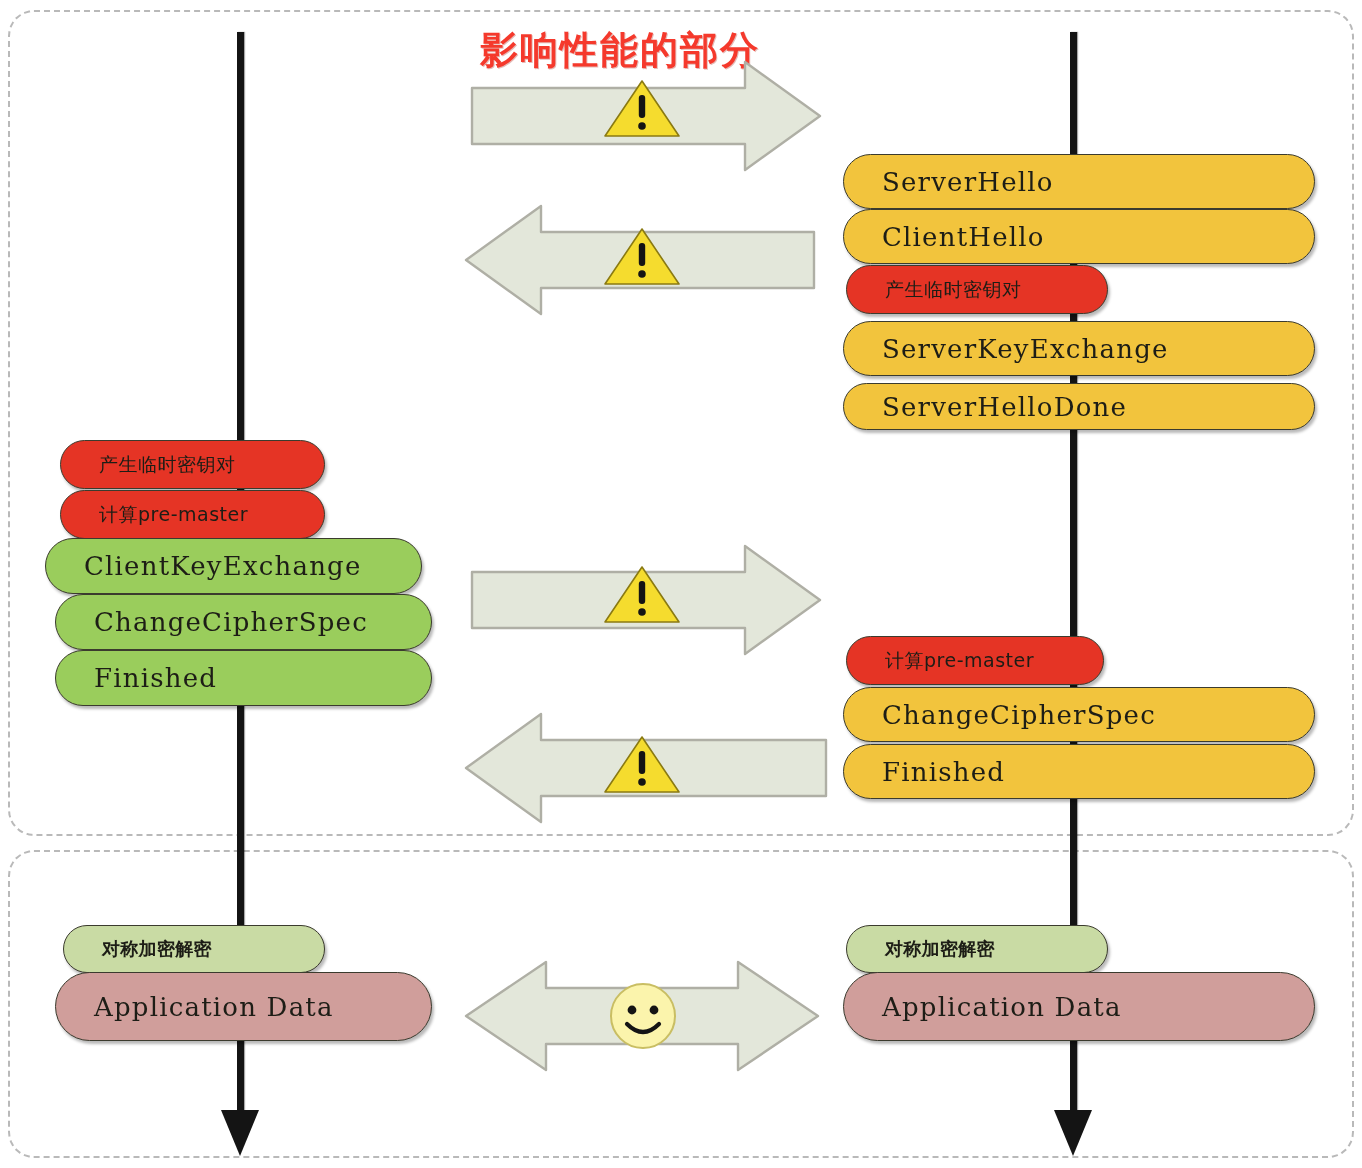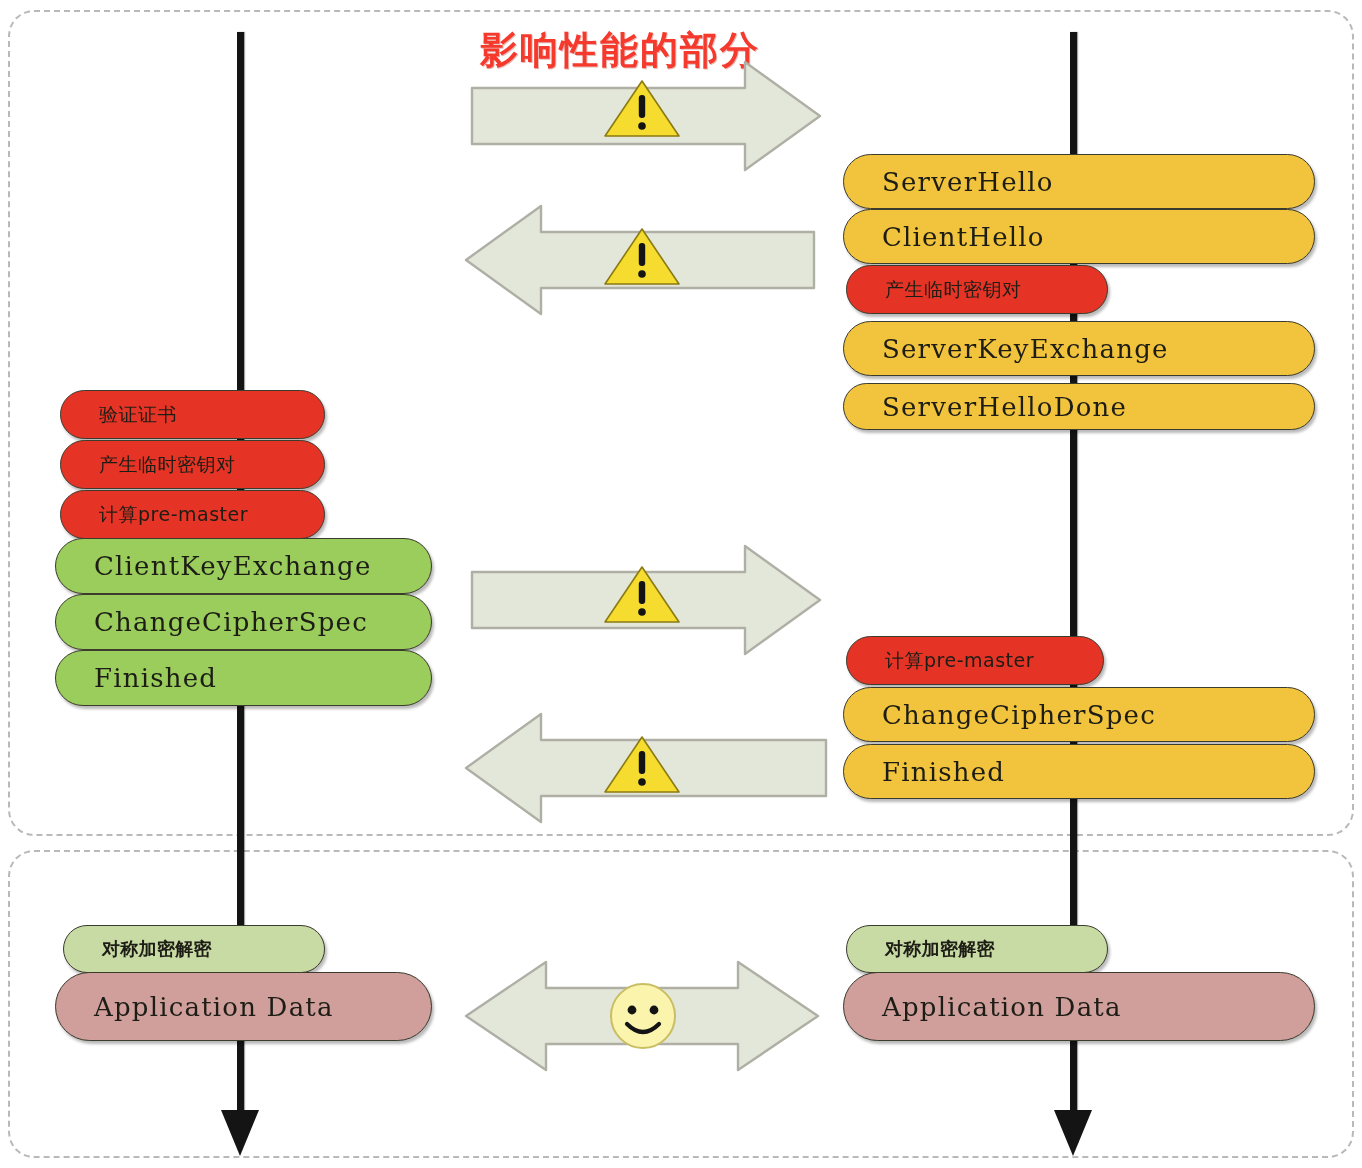--- a/index.html
+++ b/index.html
@@ -106,33 +106,30 @@
   <div class="phase" id="phase-appdata"></div>
 
   <div class="lifeline" style="left:237px;top:32px;height:1090px;"></div>
   <div class="lifeline" style="left:1070px;top:32px;height:1090px;"></div>
   <div class="arrowhead-down" style="left:221px;top:1110px;"></div>
   <div class="arrowhead-down" style="left:1054px;top:1110px;"></div>
 
   <div id="title-perf" style="left:480px;top:25px;">影响性能的部分</div>
 
 
-  <div class="box red" style="left:60px;top:390px;width:265px;height:49px;">
-    <span class="lbl lbl-cjk">验证证书</span>
-  </div>
 
   <div class="box red" style="left:60px;top:440px;width:265px;height:49px;">
     <span class="lbl lbl-cjk">产生临时密钥对</span>
   </div>
 
   <div class="box red" style="left:60px;top:490px;width:265px;height:49px;">
     <span class="lbl lbl-cjk">计算pre-master</span>
   </div>
 
-  <div class="box green" style="left:55px;top:538px;width:377px;height:56px;">
+  <div class="box green" style="left:45px;top:538px;width:377px;height:56px;">
     <span class="lbl lbl-latin">ClientKeyExchange</span>
   </div>
 
   <div class="box green" style="left:55px;top:594px;width:377px;height:56px;">
     <span class="lbl lbl-latin">ChangeCipherSpec</span>
   </div>
 
   <div class="box green" style="left:55px;top:650px;width:377px;height:56px;">
     <span class="lbl lbl-latin">Finished</span>
   </div>

